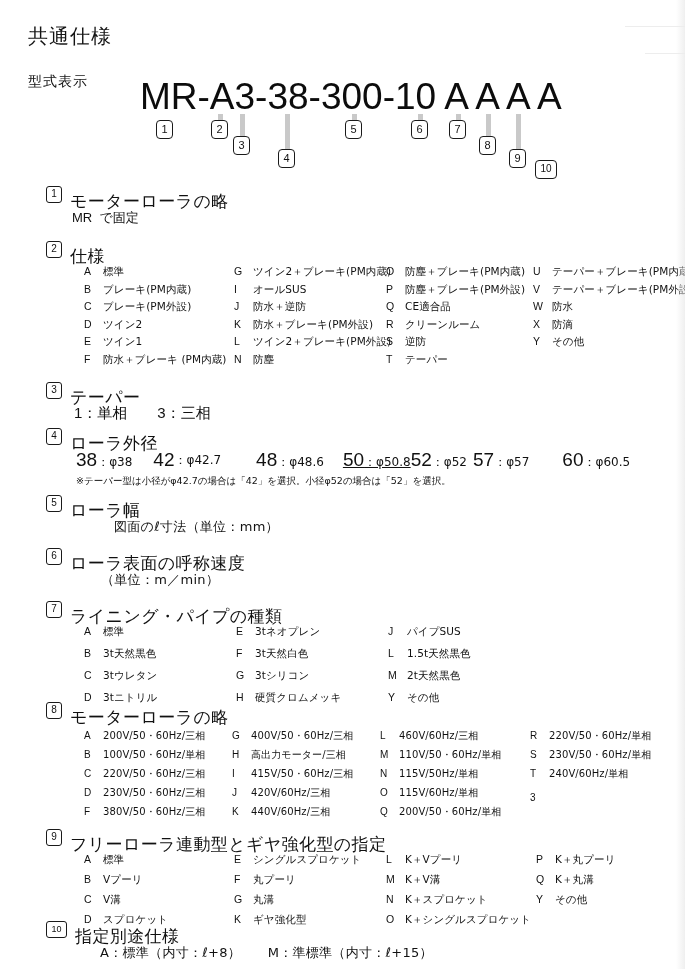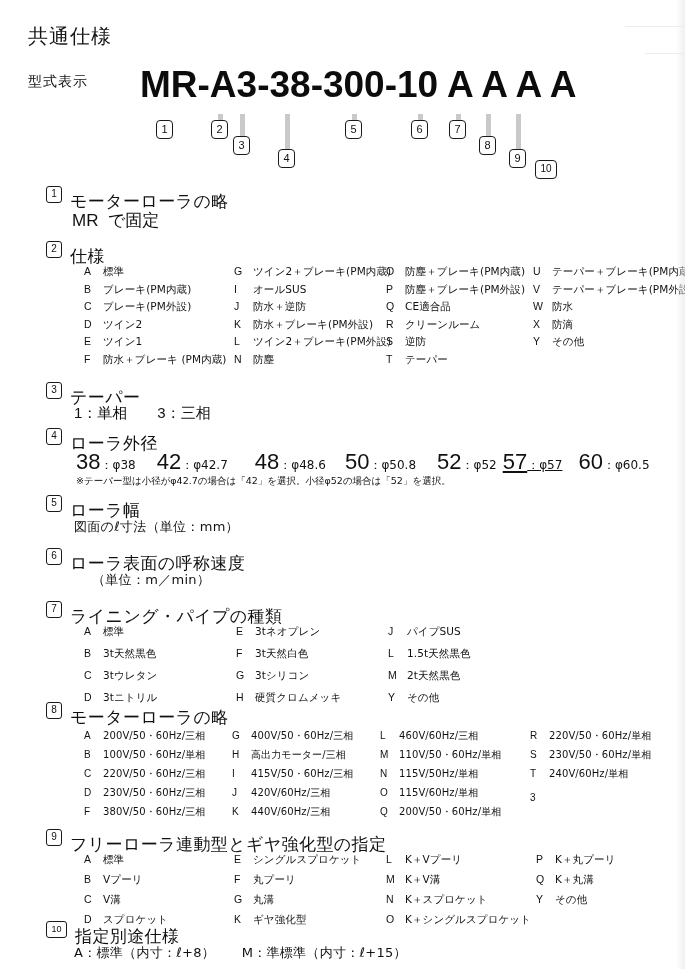--- a/index.html
+++ b/index.html
@@ -32,27 +32,27 @@
     top: 73px;
     font-size: 14px;
     letter-spacing: 1px;
     color: #141414;
   }
 
   
   .model-code {
     position: absolute;
     left: 140px;
-    top: 64px;
+    top: 76px;
     font-size: 37px;
     letter-spacing: 0px;
     white-space: pre;
     color: #0c0c0c;
     font-family: "Liberation Sans", sans-serif;
-    font-weight: 700;
+    font-weight: 400;
   }
 
   
   .leader {
     position: absolute;
     width: 5px;
     background: #c9c9c9;
   }
 
   
@@ -104,24 +104,25 @@
     letter-spacing: 0.4px;
   }
   .sec.ten .sec-title { left: 29px; }
 
   
   .plain-line {
     position: absolute;
     font-size: 13px;
     white-space: pre;
     letter-spacing: 0.3px;
+    margin-left: 40px;
   }
   .big-fixed {
     position: absolute;
-    font-size: 17px;
+    font-size: 13px;
     white-space: pre;
     font-family: "Liberation Sans", sans-serif;
   }
 
   
   .opt-grid {
     position: absolute;
     display: grid;
     font-size: 10.5px;
     letter-spacing: 0.1px;
@@ -148,21 +149,21 @@
     top: 449px;
     display: flex;
     align-items: baseline;
   }
   .dia {
     display: flex;
     align-items: baseline;
     white-space: pre;
   }
   .dia .num {
-    font-size: 22px;
+    font-size: 19px;
     font-family: "Liberation Sans", sans-serif;
   }
   .dia .val {
     font-size: 12px;
   }
   .note {
     position: absolute;
     left: 76px;
     top: 475px;
     font-size: 9.5px;
@@ -326,40 +327,40 @@
   <div class="sec-title">テーパー</div>
 </div>
 <div class="big-fixed" style="left:74px; top:404px; font-size:15px;">1：単相　　3：三相</div>
 
 <div class="sec" style="top:428px;">
   <div class="sec-badge">4</div>
   <div class="sec-title">ローラ外径</div>
 </div>
 <div class="dia-row">
   <div class="dia" style="margin-right:21px;"><span class="num">38</span><span class="val">：φ38</span></div>
-  <div class="dia" style="margin-right:27px;"><span class="num">42</span><span class="val">：φ42.7</span></div>
+  <div class="dia" style="margin-right:35px;align-items:center;"><span class="num">42</span><span class="val">：φ42.7</span></div>
   <div class="dia" style="margin-right:19px;"><span class="num">48</span><span class="val">：φ48.6</span></div>
-  <div class="dia" style="margin-right:21px;"><span class="num">50</span><span class="val">：φ50.8</span></div>
+  <div class="dia" style="text-decoration:underline;"><span class="num">50</span><span class="val">：φ50.8</span></div>
   <div class="dia" style="margin-right:6px;"><span class="num">52</span><span class="val">：φ52</span></div>
-  <div class="dia" style="margin-right:16px;text-decoration:underline;"><span class="num">57</span><span class="val">：φ57</span></div>
+  <div class="dia" style="margin-right:33px;"><span class="num">57</span><span class="val">：φ57</span></div>
   <div class="dia"><span class="num">60</span><span class="val">：φ60.5</span></div>
 </div>
 <div class="note">※テーパー型は小径がφ42.7の場合は「42」を選択。小径φ52の場合は「52」を選択。</div>
 
 <div class="sec" style="top:495px;">
   <div class="sec-badge">5</div>
   <div class="sec-title">ローラ幅</div>
 </div>
 <div class="plain-line" style="left:74px; top:518px;">図面のℓ寸法（単位：mm）</div>
 
 <div class="sec" style="top:548px;">
   <div class="sec-badge">6</div>
   <div class="sec-title">ローラ表面の呼称速度</div>
 </div>
-<div class="plain-line" style="left:92px; top:571px;">（単位：m／min）</div>
+<div class="plain-line" style="left:61px; top:571px;">（単位：m／min）</div>
 
 <div class="sec" style="top:601px;">
   <div class="sec-badge">7</div>
   <div class="sec-title">ライニング・パイプの種類</div>
 </div>
 <div class="opt-grid" style="left:84px; top:623px; grid-template-columns:152px 152px auto; grid-auto-flow:column; grid-template-rows:repeat(4,22px);">
   <div class="opt">
       <span class="k">A</span>
       <span class="v">標準</span>
     </div>
@@ -563,17 +564,17 @@
   <div class="opt">
       <span class="k">Y</span>
       <span class="v">その他</span>
     </div>
 </div>
 
 <div class="sec ten" style="top:921px;">
   <div class="sec-badge wide">10</div>
   <div class="sec-title">指定別途仕様</div>
 </div>
-<div class="plain-line" style="left:74px; top:944px;">A：標準（内寸：ℓ+8）　　M：準標準（内寸：ℓ+15）</div>
+<div class="plain-line" style="left:60px; top:944px;">A：標準（内寸：ℓ+8）　　M：準標準（内寸：ℓ+15）</div>
 
 <div class="scan-edge"></div>
 <div class="scan-line" style="right:0; top:26px; width:60px;"></div>
 <div class="scan-line" style="right:0; top:53px; width:40px;"></div>
 
 </body></html>

